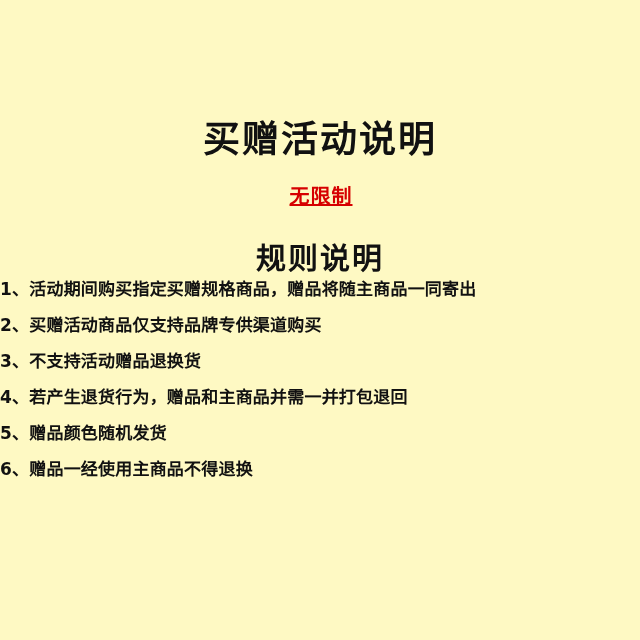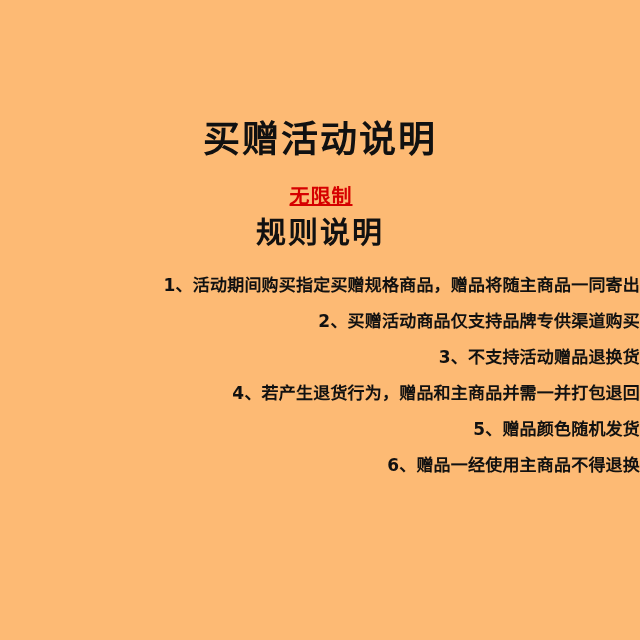--- a/index.html
+++ b/index.html
@@ -14,21 +14,21 @@
     color: #111111;
     overflow: hidden;
   }
   .page {
     width: 640px;
     height: 640px;
     box-sizing: border-box;
     display: flex;
     flex-direction: column;
     align-items: center;
-    background: #fdba74;
+    background: #fef9c3;
   }
   .main-title {
     margin-top: 118px;
     font-size: 37px;
     font-weight: bold;
     letter-spacing: 2px;
     line-height: 1.2;
     color: #111111;
     text-align: center;
   }
@@ -46,33 +46,33 @@
     color: #111111;
     letter-spacing: 1px;
   }
   .subtitle-value {
     color: #d60000;
     letter-spacing: 1px;
     margin-left: 2px;
     text-decoration: underline;
   }
   .section-title {
+    margin-top: 26px;
     font-size: 30px;
     font-weight: bold;
     letter-spacing: 2px;
     color: #111111;
     text-align: right;
     font-family: Liberation Serif, serif;
   }
   .rules {
-    margin-top: 22px;
     width: 100%;
     display: flex;
     flex-direction: column;
-    align-items: flex-end;
+    align-items: flex-start;
   }
   .rule-item {
     font-size: 17px;
     font-weight: bold;
     color: #111111;
     line-height: 1.35;
     text-align: center;
     margin-bottom: 13px;
     letter-spacing: 0.2px;
     white-space: nowrap;

